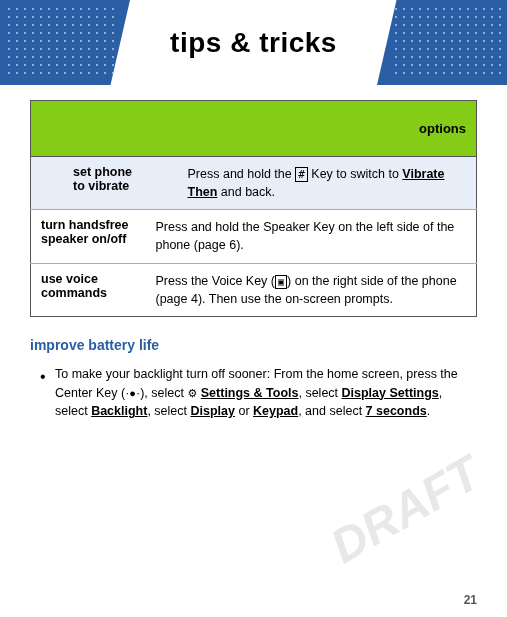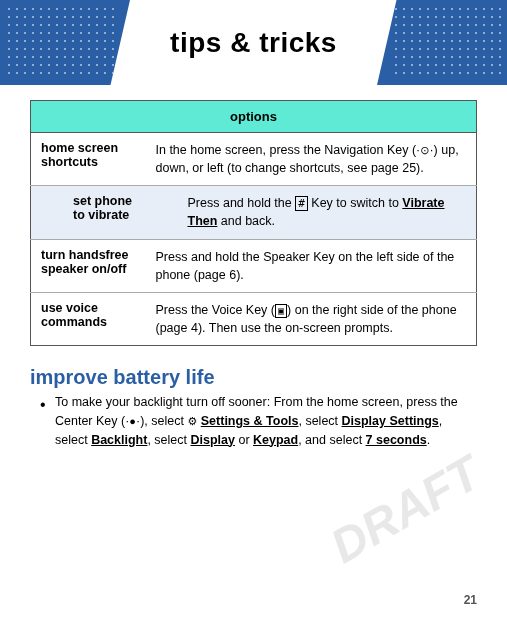--- a/index.html
+++ b/index.html
@@ -79,26 +79,26 @@
 
     
     .options-table {
       width: 100%;
       border-collapse: collapse;
       border: 1.5px solid #555;
       margin-bottom: 20px;
     }
 
     .options-table th {
-      text-align: center;
+      text-align: right;
       font-size: 13px;
       font-weight: bold;
-      padding: 8px 10px;
+      padding: 20px 10px;
       border-bottom: 1.5px solid #555;
-      background: #5eead4;
+      background: #84cc16;
     }
 
     .options-table td {
       padding: 8px 10px;
       font-size: 12.5px;
       vertical-align: top;
       border-bottom: 1px solid #aaa;
     }
 
     .options-table tr:last-child td {
@@ -118,24 +118,24 @@
     }
 
     
     .highlight-row td {
       background: #e8eef7;
       padding-left: 42px;
     }
 
     
     .section-title {
-      font-size: 20px;
+      font-size: 14px;
       font-weight: bold;
       color: #2a5fa5;
-      margin-bottom: 4px;
+      margin-bottom: 12px;
     }
 
     .bullet-list {
       list-style: none;
       padding-left: 10px;
     }
 
     .bullet-list li {
       font-size: 12.5px;
       line-height: 1.5;
@@ -213,26 +213,20 @@
 <div class="content">
 
   <table class="options-table">
     <thead>
       <tr>
         <th colspan="2">options</th>
       </tr>
     </thead>
     <tbody>
 
-      <tr>
-        <td class="label-col"><strong>home screen shortcuts</strong></td>
-        <td class="desc-col">
-          In the home screen, press the Navigation Key (·<span style="font-size:11px">⊙</span>·) up, down, or left (to change shortcuts, see page 25).
-        </td>
-      </tr>
 
       <tr class="highlight-row">
         <td class="label-col"><strong>set phone to vibrate</strong></td>
         <td class="desc-col">
           Press and hold the <span class="key-icon">#</span> Key to switch to <span class="vibrate-only bold-mono">Vibrate Then</span> and back.
         </td>
       </tr>
 
       <tr>
         <td class="label-col"><strong>turn handsfree speaker on/off</strong></td>

